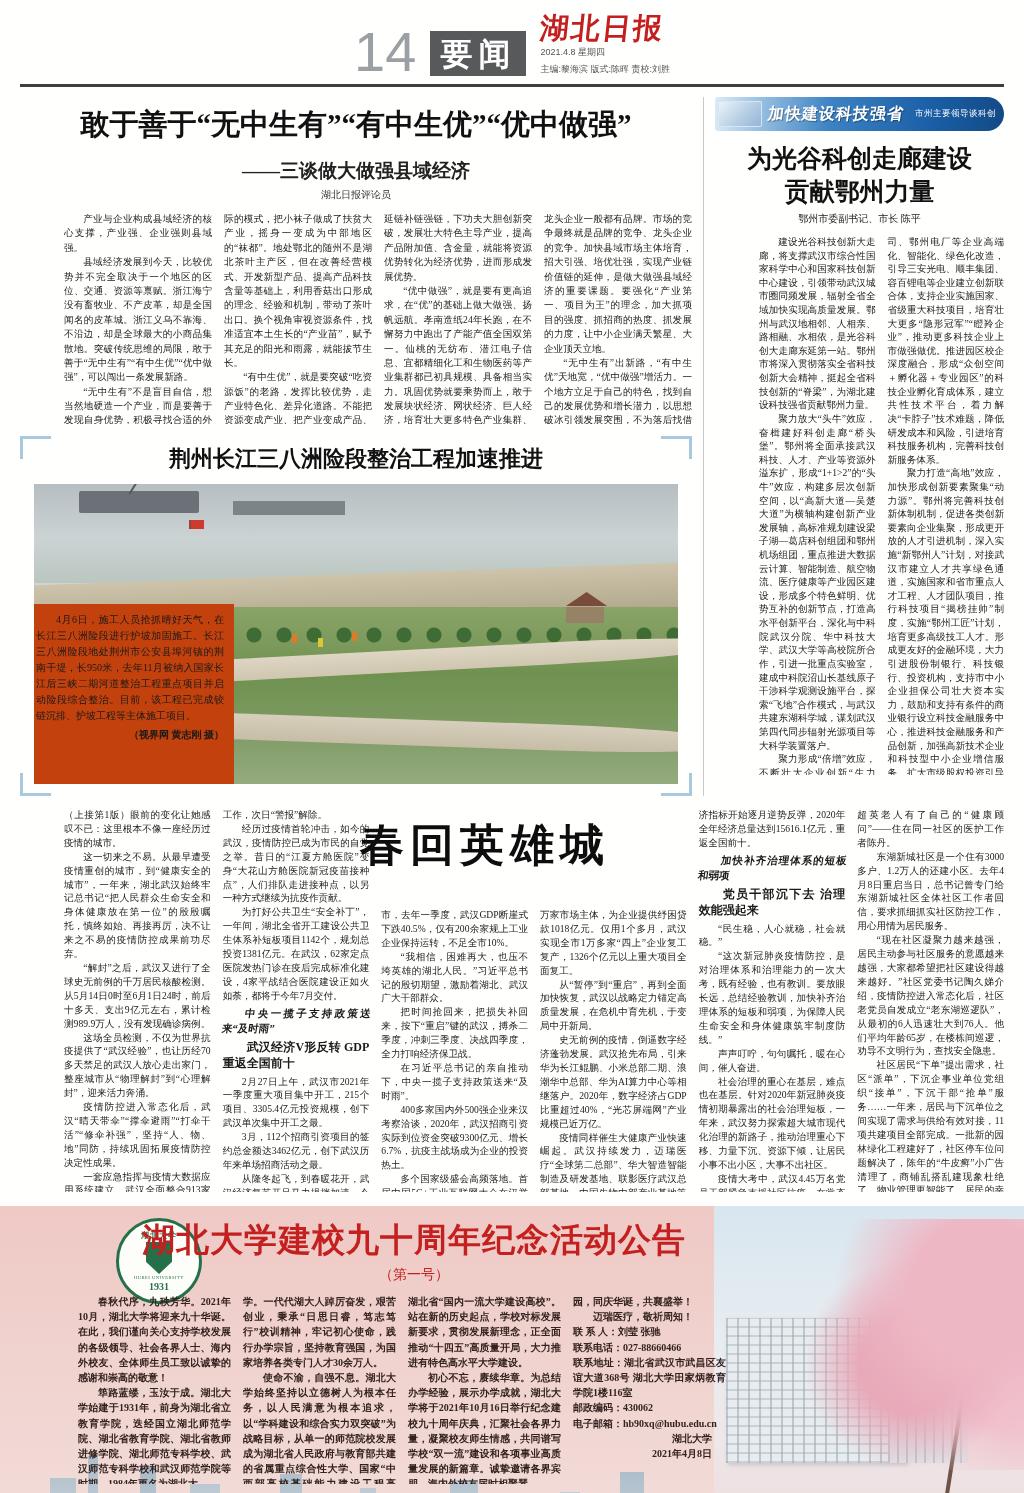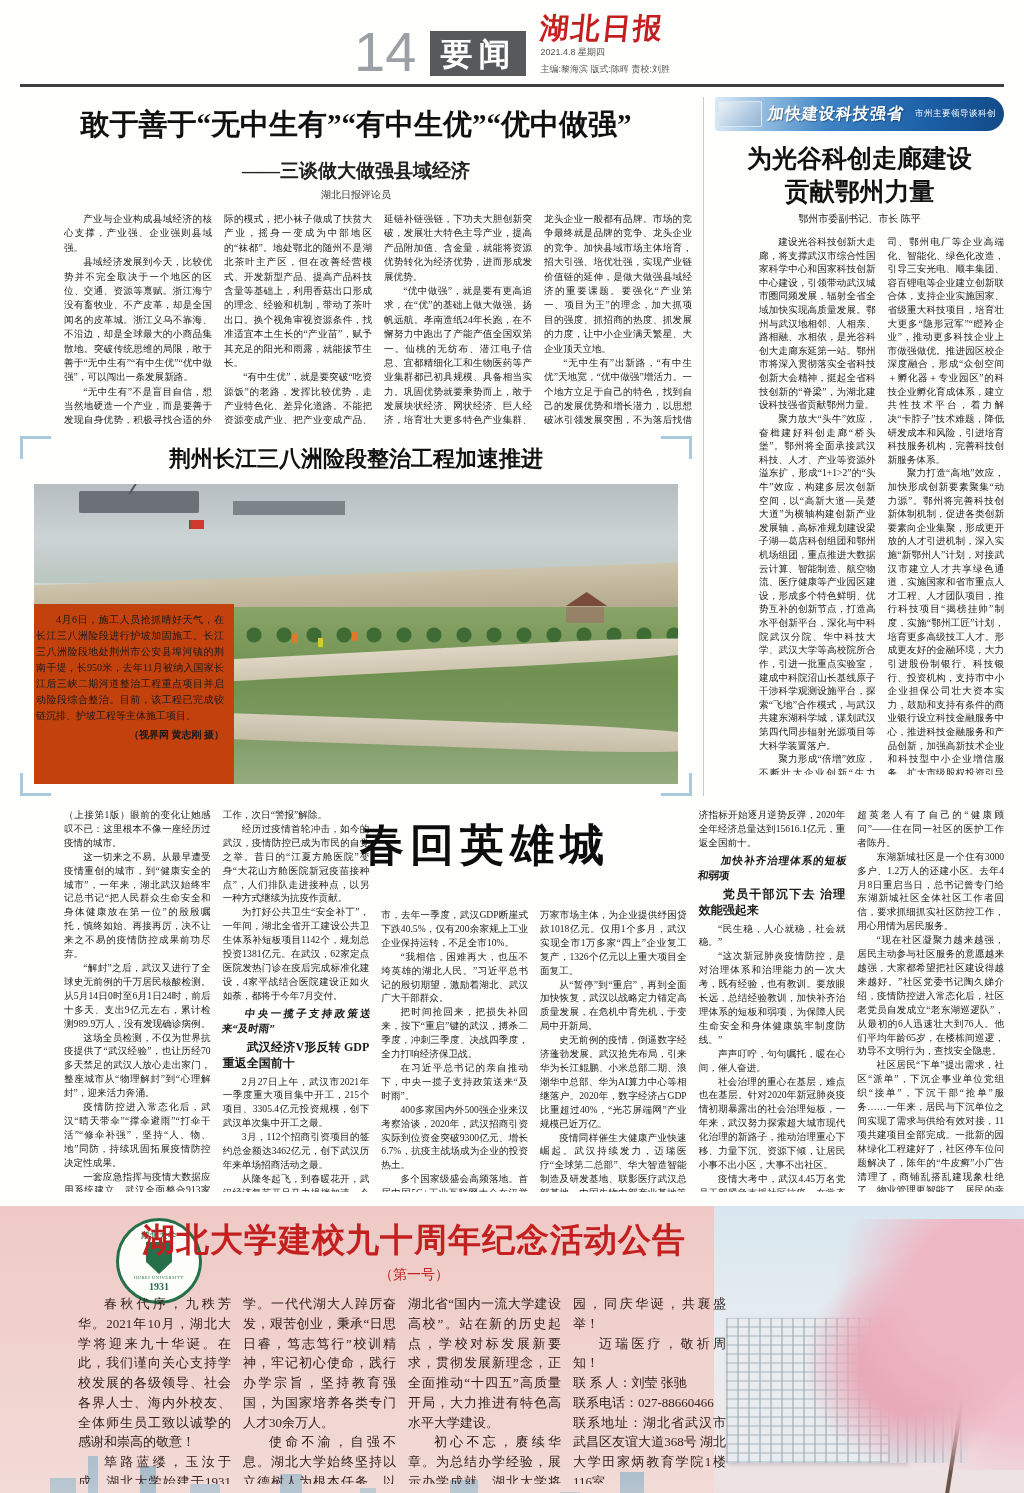--- a/index.html
+++ b/index.html
@@ -80,21 +80,21 @@
   
   .notice{position:relative;margin-top:14px;height:320px;background:linear-gradient(180deg,#efc9c5,#f0d4d0 55%,#f3ddd9);overflow:hidden;padding:10px 14px 0;box-sizing:content-box;margin-left:-20px;margin-right:-20px;padding-left:34px;padding-right:34px;}
   .crest{position:absolute;left:116px;top:12px;width:80px;height:80px;border-radius:50%;border:3px solid #25704a;background:#fdfdfa;display:flex;flex-direction:column;align-items:center;justify-content:center;gap:1px;z-index:2;}
   .crest-name{font-size:8px;color:#25704a;font-weight:800;letter-spacing:1px;}
   .crest-shield{width:26px;height:32px;background:#25704a;clip-path:polygon(0 0,100% 0,100% 62%,50% 100%,0 62%);}
   .crest-en{font-size:4.5px;color:#25704a;letter-spacing:.5px;}
   .crest-year{font-size:10px;color:#25704a;font-weight:700;}
   .notice-title{color:#c3201f;font-size:33px;font-weight:900;text-align:center;margin:2px 0 3px 100px;width:560px;letter-spacing:1px;position:relative;z-index:2;}
   .notice-no{color:#c3201f;font-size:14px;text-align:center;margin:0 0 10px 100px;width:560px;position:relative;z-index:2;}
   .notice-cols{width:648px;height:190px;position:relative;z-index:2;}
-  .notice-cols .col{font-size:13px;line-height:1.52;color:#33221f;}
+  .notice-cols .col{font-size:10px;line-height:1.52;color:#33221f;font-weight:bold;}
   .campus{position:absolute;top:0;right:0;bottom:0;width:310px;z-index:1;overflow:hidden;}
   .campus-sky{position:absolute;top:0;left:0;right:0;bottom:0;background:linear-gradient(180deg,#d8e6ef 0%,#e7edf1 40%,#efe7e8 70%,#ecdcdd 100%);}
   .building1{position:absolute;left:4%;top:34%;width:58%;height:44%;background-color:#e8ecee;background-image:repeating-linear-gradient(90deg,rgba(150,168,180,.55) 0 2px,rgba(0,0,0,0) 2px 11px),repeating-linear-gradient(0deg,rgba(150,168,180,.4) 0 2px,rgba(0,0,0,0) 2px 9px);box-shadow:2px 2px 4px rgba(120,120,130,.3);}
   .building2{position:absolute;left:56%;top:44%;width:26%;height:34%;background-color:#dde3e6;background-image:repeating-linear-gradient(90deg,rgba(150,168,180,.5) 0 2px,rgba(0,0,0,0) 2px 9px);}
   .blossom{position:absolute;right:-8%;top:4%;width:78%;height:76%;background:radial-gradient(circle at 72% 28%,#eeb7c4 0 28%,rgba(238,183,196,0) 58%),radial-gradient(circle at 42% 58%,#e8a9b9 0 24%,rgba(232,169,185,0) 52%),radial-gradient(circle at 88% 62%,#f0c3ce 0 22%,rgba(240,195,206,0) 48%);}
   .trunk{position:absolute;right:22%;bottom:6%;width:4px;height:40%;background:#6b5348;transform:rotate(9deg);}
   .hedge{position:absolute;bottom:0;left:0;right:0;height:12%;background:linear-gradient(#7e9a6a,#5d7a4c);}
   .skyline{position:absolute;left:0;bottom:0;width:694px;height:84px;z-index:1;background-image:
     linear-gradient(#aebfcc,#c3ced8),linear-gradient(#b6c4cf,#ccd6dd),linear-gradient(#a8bac8,#c0cdd7),
     linear-gradient(#bac7d1,#d0d9df),linear-gradient(#b0c0cc,#c8d3da),linear-gradient(#bec9d3,#d4dce1),

